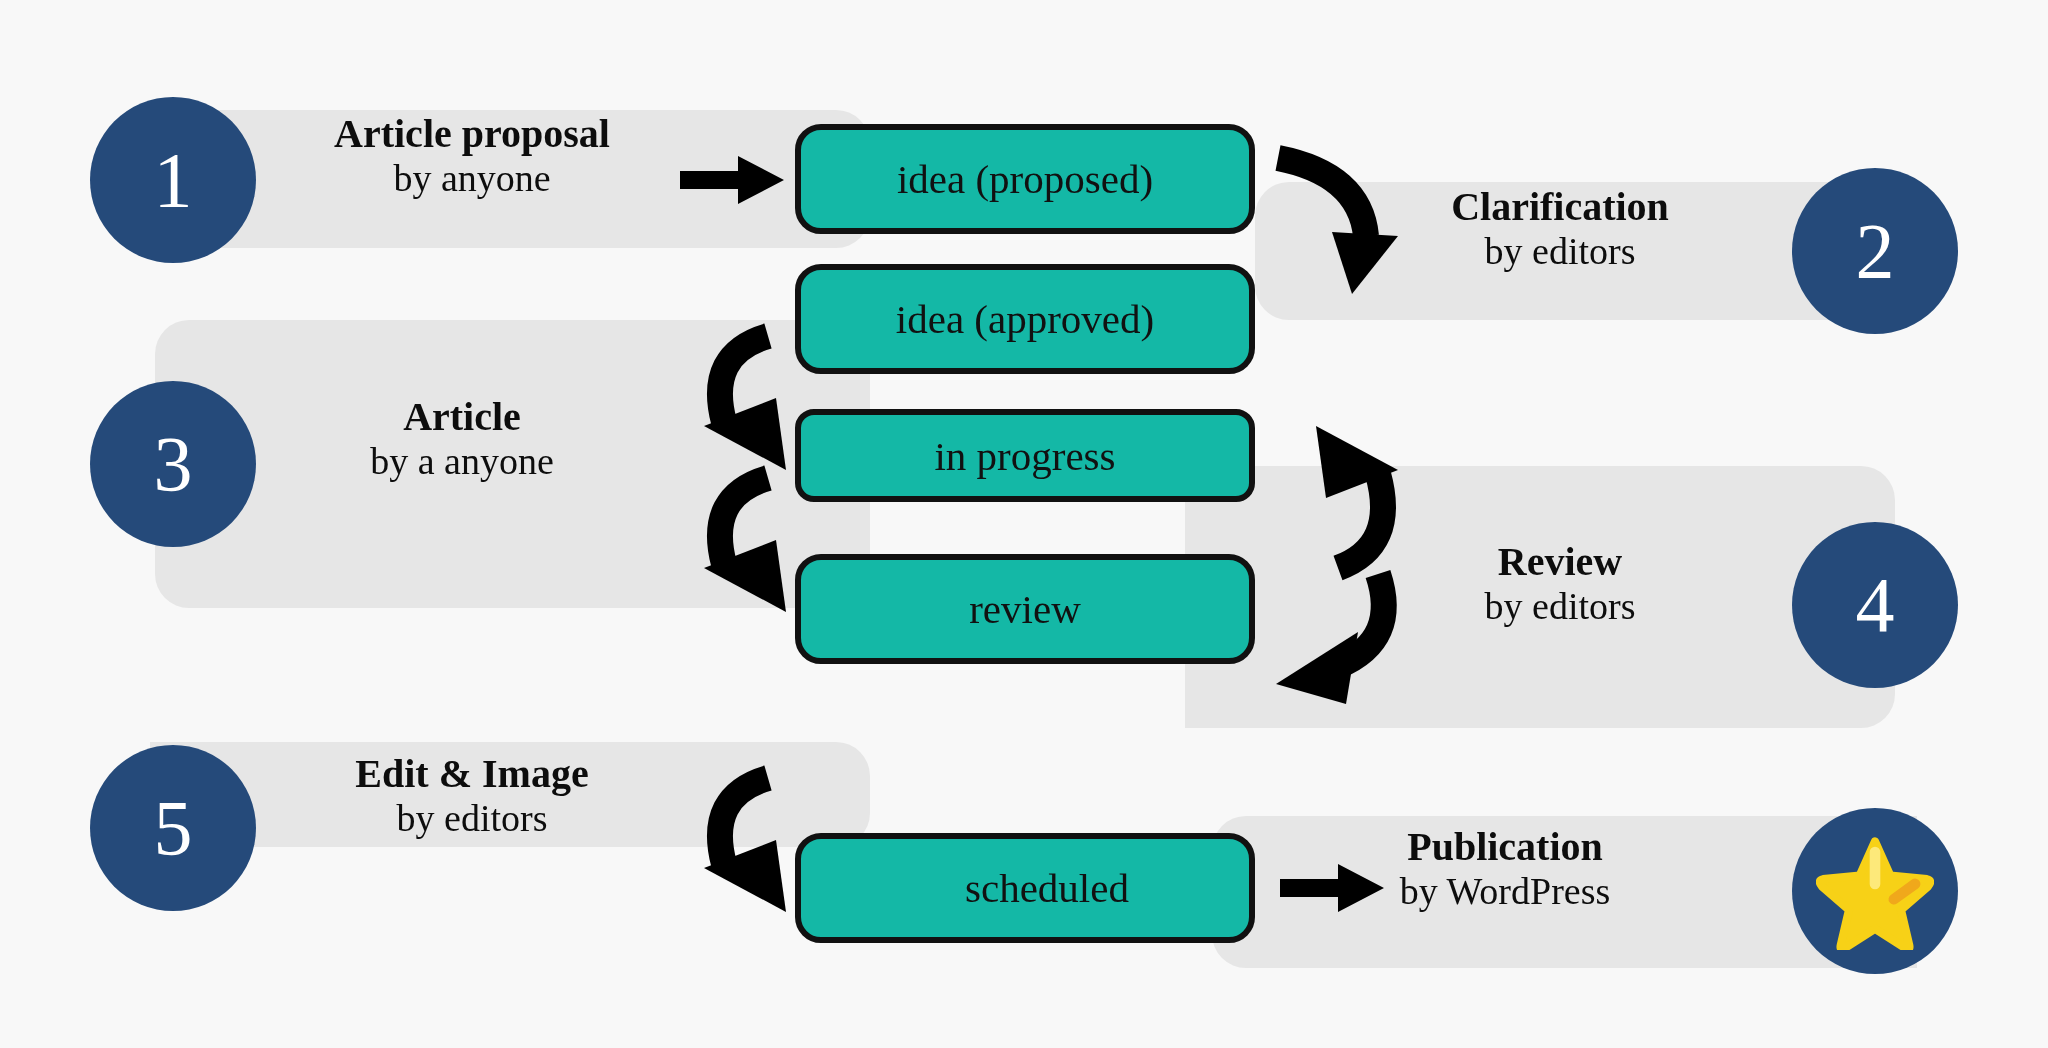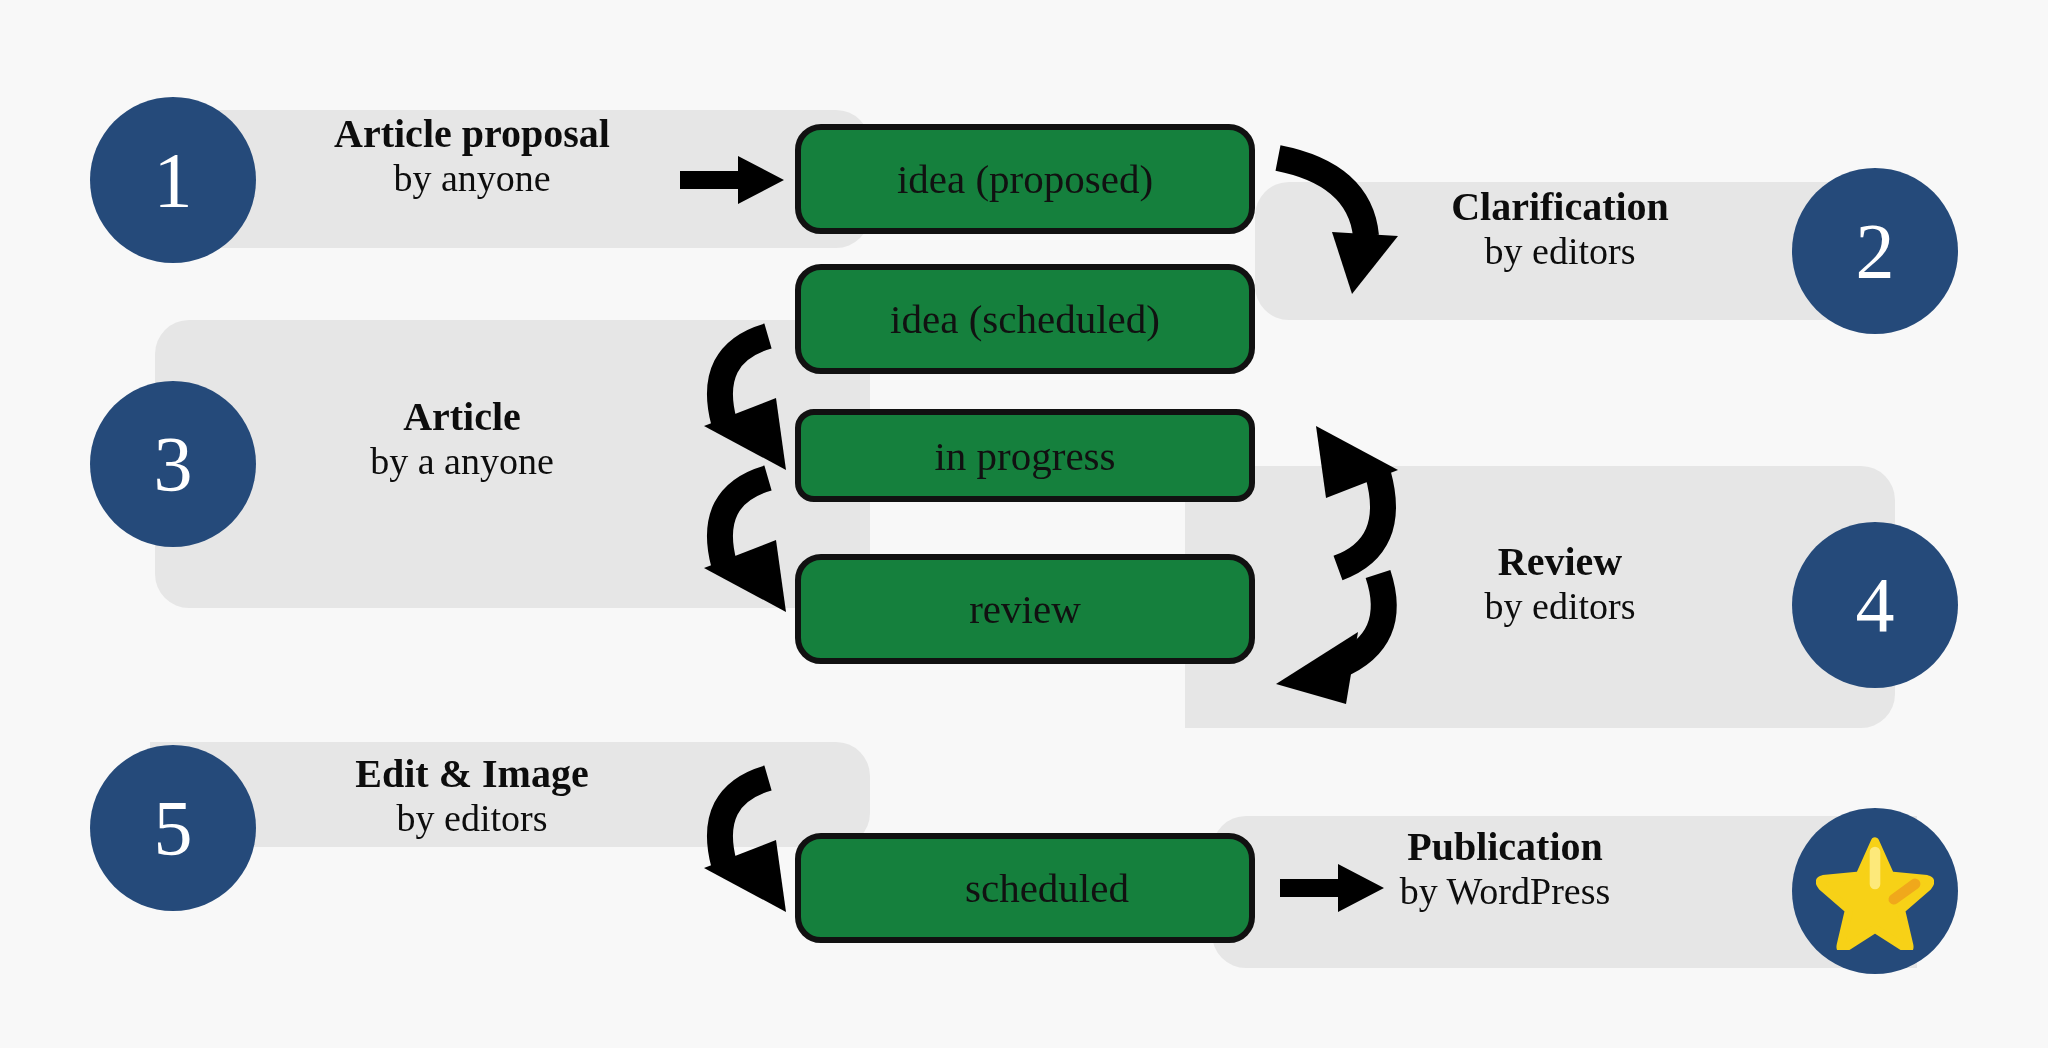--- a/index.html
+++ b/index.html
@@ -26,21 +26,21 @@
   .circle.star-circle{font-size:0;}
 
   
   .steptext{position:absolute;text-align:center;color:#0d0d0d;}
   .steptext .t1{font-weight:bold;font-size:40px;line-height:1.12;display:block;white-space:nowrap;}
   .steptext .t2{font-weight:normal;font-size:38px;line-height:1.15;display:block;white-space:nowrap;}
 
   
   .statebox{
     position:absolute;
-    background:#15803d;
+    background:#14b8a6;
     border:6px solid #111111;
     border-radius:26px;
     display:flex;align-items:center;justify-content:center;
     font-size:41px;color:#111111;
     box-sizing:border-box;
   }
 
   
   .arrowsvg{position:absolute;overflow:visible;}
   .star-svg{display:block;}
@@ -60,21 +60,21 @@
 
   <div class="band" style="left:150px;top:742px;width:720px;height:105px;border-radius:0 34px 34px 0;"></div>
 
   <div class="band" style="left:1212px;top:816px;width:705px;height:152px;border-radius:34px 0 0 34px;"></div>
 
   <div class="statebox" style="left:795px;top:124px;width:460px;height:110px;">
     <span>idea (proposed)</span>
   </div>
 
   <div class="statebox" style="left:795px;top:264px;width:460px;height:110px;">
-    <span>idea (scheduled)</span>
+    <span>idea (approved)</span>
   </div>
 
   <div class="statebox" style="left:795px;top:409px;width:460px;height:93px;border-radius:19px;">
     <span>in progress</span>
   </div>
 
   <div class="statebox" style="left:795px;top:554px;width:460px;height:110px;">
     <span>review</span>
   </div>
 

